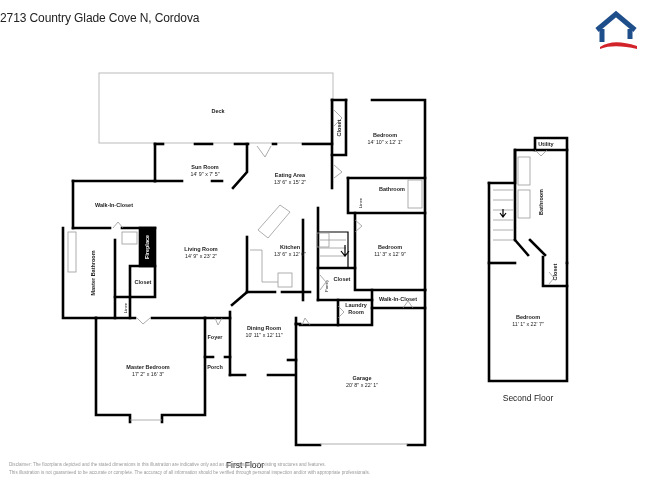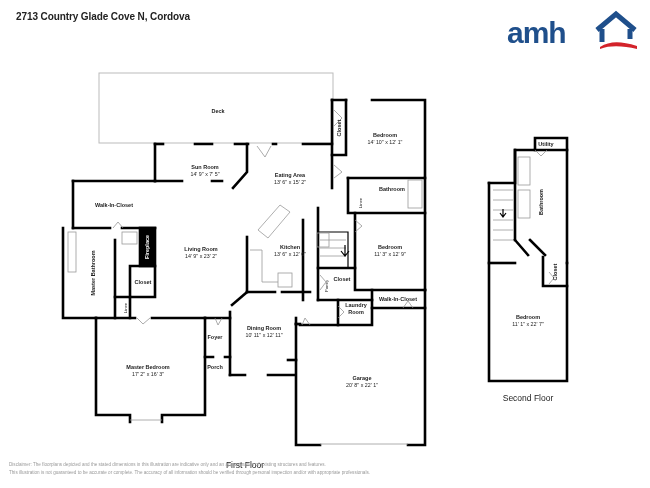--- a/index.html
+++ b/index.html
@@ -1,32 +1,31 @@
 <!DOCTYPE html>
 <html><head>
 <meta charset="utf-8">
 <style>
   html, body { margin:0; padding:0; background:#ffffff; }
   body { width:650px; height:488px; position:relative; overflow:hidden; font-family:"Liberation Sans", sans-serif; }
-  .address { position:absolute; left:16px; top:11px; font-size:10px; color:#222; letter-spacing:-0.1px;font-weight:bold; }
+  .address { position:absolute; left:0; top:11px; font-size:12px; color:#222; letter-spacing:-0.1px; }
   .logo { position:absolute; left:505px; top:8px; width:135px; height:44px; }
   .logo-text { position:absolute; left:2px; top:10px; font-size:30px; font-weight:bold; color:#1f4f8b; letter-spacing:-1px; font-family:"Liberation Sans", sans-serif; line-height:30px; }
   svg.plan { position:absolute; left:0; top:0; }
   .room-label { font-family:"Liberation Sans", sans-serif; font-size:5.5px; font-weight:bold; fill:#222; text-anchor:middle; }
   .room-dim { font-family:"Liberation Sans", sans-serif; font-size:5.3px; fill:#222; text-anchor:middle; }
   .floor-label { font-family:"Liberation Sans", sans-serif; font-size:8.5px; fill:#222; text-anchor:middle; }
   .disclaimer { position:absolute; left:9px; top:461px; font-size:4.6px; color:#9a9a9a; line-height:8px; width:420px; }
 </style>
 </head>
 <body>
 
 <div class="address">2713 Country Glade Cove N, Cordova</div>
 
 <div class="logo">
-  <span class="logo-text">amh</span>
   <svg width="135" height="44" style="position:absolute;left:0;top:0;">
     <path d="M92 22 L111 6 L130 22" fill="none" stroke="#1f4f8b" stroke-width="5" stroke-linejoin="miter"></path>
     <path d="M97 21 L97 34 M125 21 L125 31" fill="none" stroke="#1f4f8b" stroke-width="5"></path>
     <path d="M95 39 C105 33, 115 33, 132 38 L132 41 C118 38, 106 37, 95 41 Z" fill="#d3232a"></path>
   </svg>
 </div>
 
 <svg class="plan" width="650" height="488" viewBox="0 0 650 488">
   <g fill="none" stroke="#000" stroke-width="2.6" stroke-linecap="square">
 

